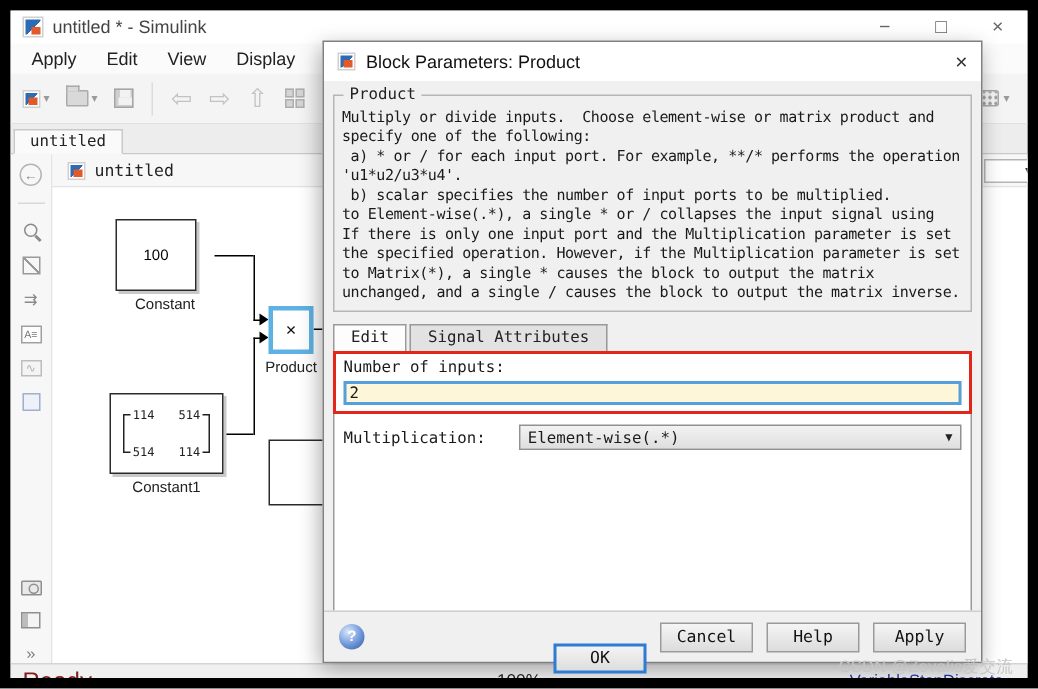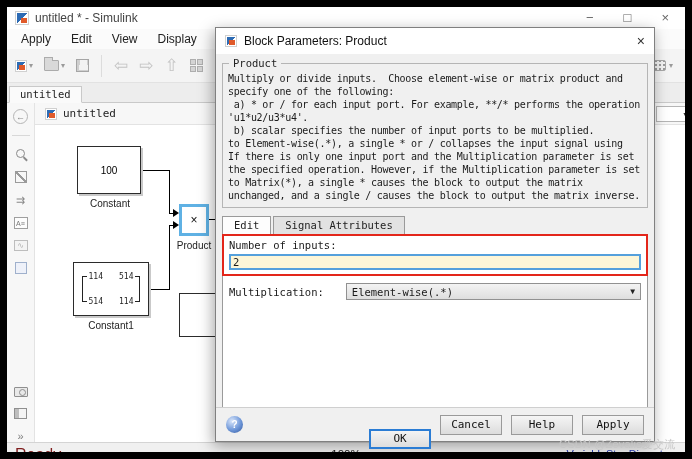--- a/index.html
+++ b/index.html
@@ -242,21 +242,21 @@
   <div class="wire" style="left:136px;top:163px;width:26px;height:1px;"></div>
   <div class="wire" style="left:162px;top:163px;width:1px;height:44px;"></div>
   <div class="wire" style="left:162px;top:206px;width:5px;height:1px;"></div>
   <div class="warrow" style="left:166px;top:202px;"></div>
   <div class="wire" style="left:142px;top:282px;width:20px;height:1px;"></div>
   <div class="wire" style="left:162px;top:218px;width:1px;height:65px;"></div>
   <div class="wire" style="left:162px;top:218px;width:5px;height:1px;"></div>
   <div class="warrow" style="left:166px;top:214px;"></div>
   <div class="wire" style="left:202px;top:212px;width:7px;height:1px;"></div>
 
-  <div class="block" style="left:70px;top:139px;width:64px;height:48px;font-size:10px;">
+  <div class="block" style="left:70px;top:139px;width:54px;height:48px;font-size:10px;">
     <span>100</span>
   </div>
   <div class="block-label" style="left:60px;top:191px;width:86px;">Constant</div>
 
   <div class="product-block" style="left:172px;top:197px;width:30px;height:32px;">
     <span>×</span>
   </div>
   <div class="block-label" style="left:157px;top:233px;width:60px;">Product</div>
 
   <div class="block" style="left:66px;top:255px;width:76px;height:54px;">

